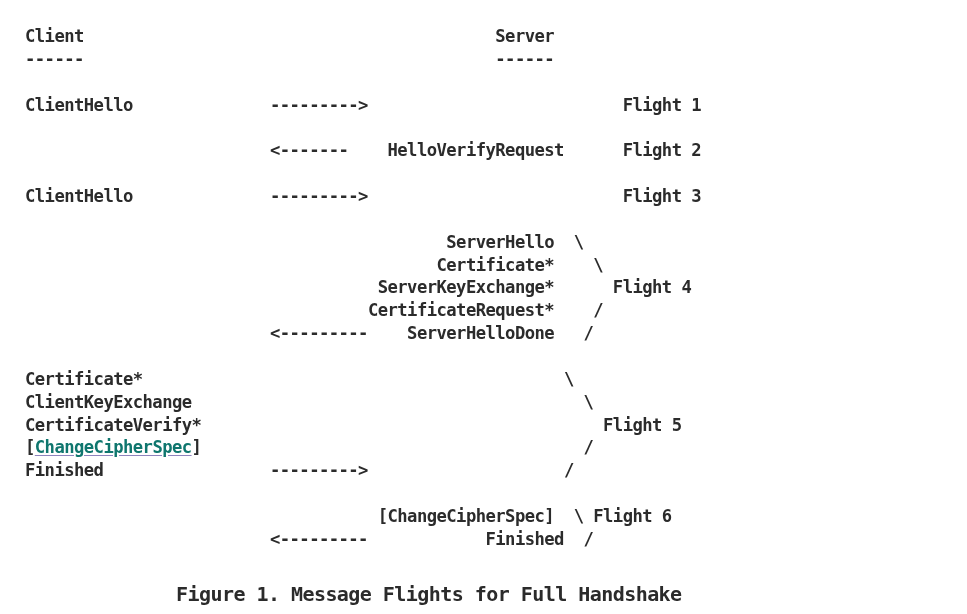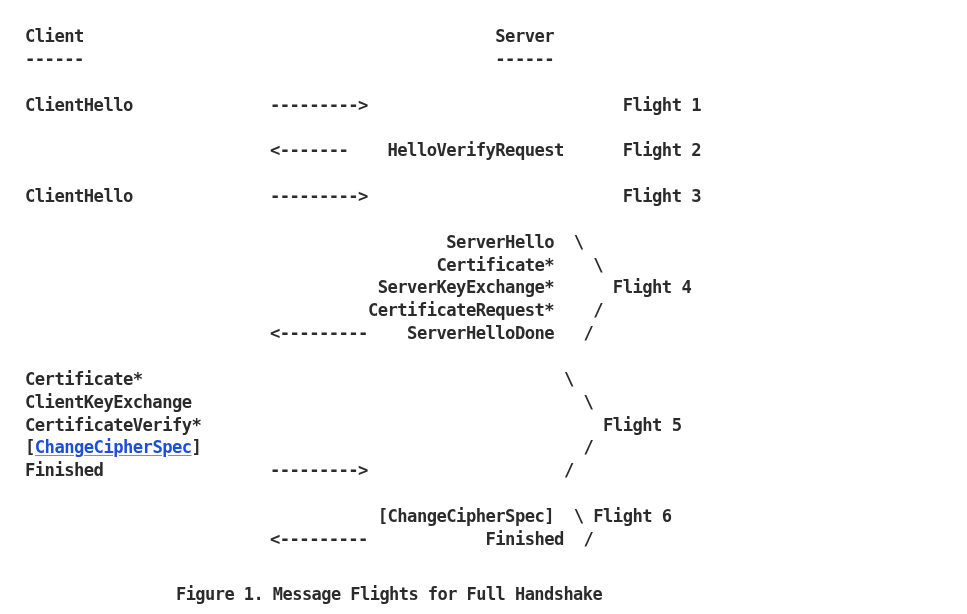--- a/index.html
+++ b/index.html
@@ -31,34 +31,34 @@
     line-height: 22.85px;
     letter-spacing: -0.55px;
     color: #2b2b2b;
     font-weight: 700;
     white-space: pre;
     -webkit-font-smoothing: antialiased;
   }
 
   
   .ccs-link {
-    color: #1d4ed8;
+    color: #0f766e;
     text-decoration-color: #8e83bd;
     text-underline-offset: 2px;
     cursor: pointer;
     margin-top: 23px;
   }
 
   
   #figure-caption {
     position: absolute;
     left: 176px;
     top: 583px;
     font-family: "DejaVu Sans Mono", "Liberation Mono", monospace;
-    font-size: 17px;
+    font-size: 20px;
     line-height: 22px;
     letter-spacing: -0.55px;
     font-weight: 700;
     color: #2b2b2b;
     white-space: pre;
   }
 
   
   #watermark {
     position: absolute;

